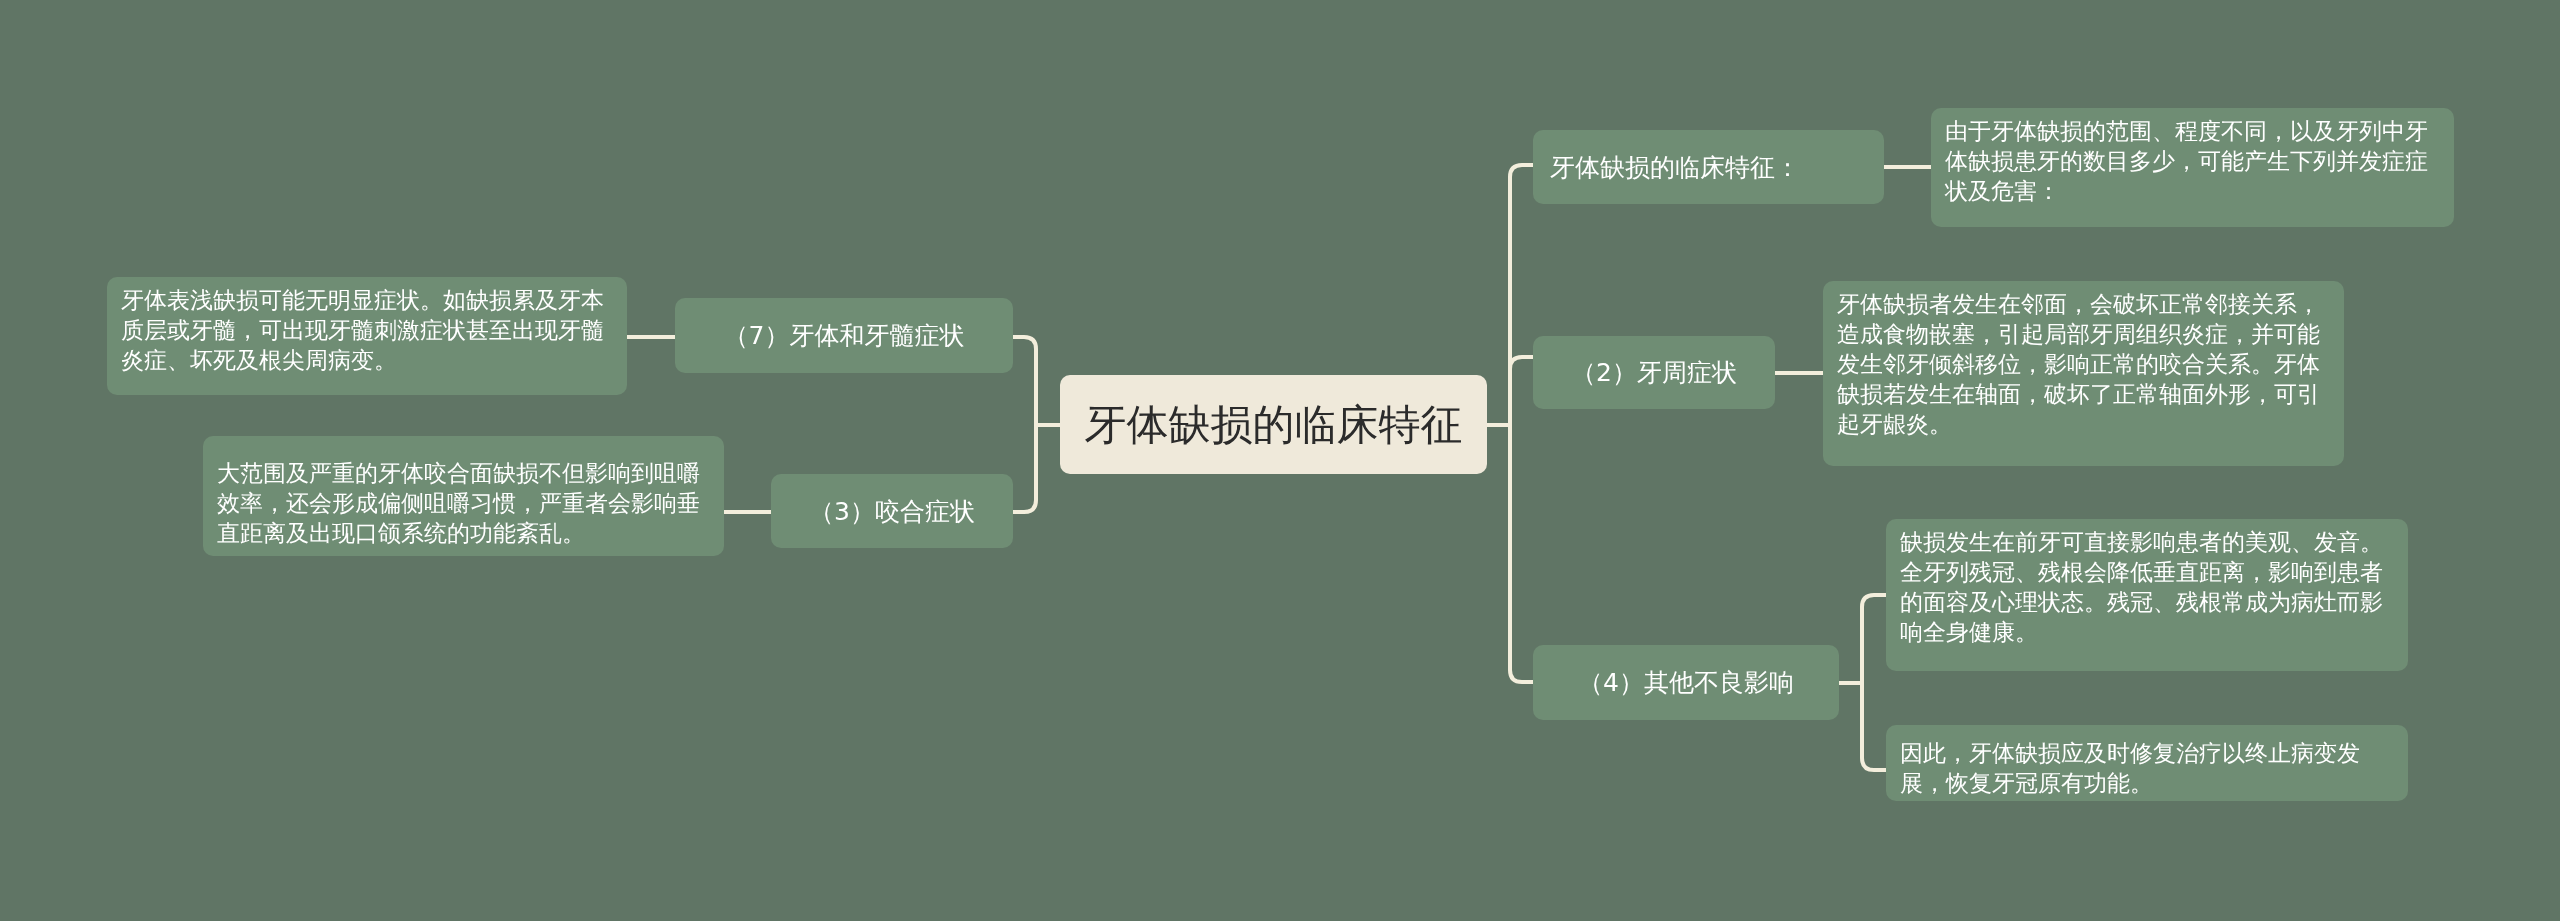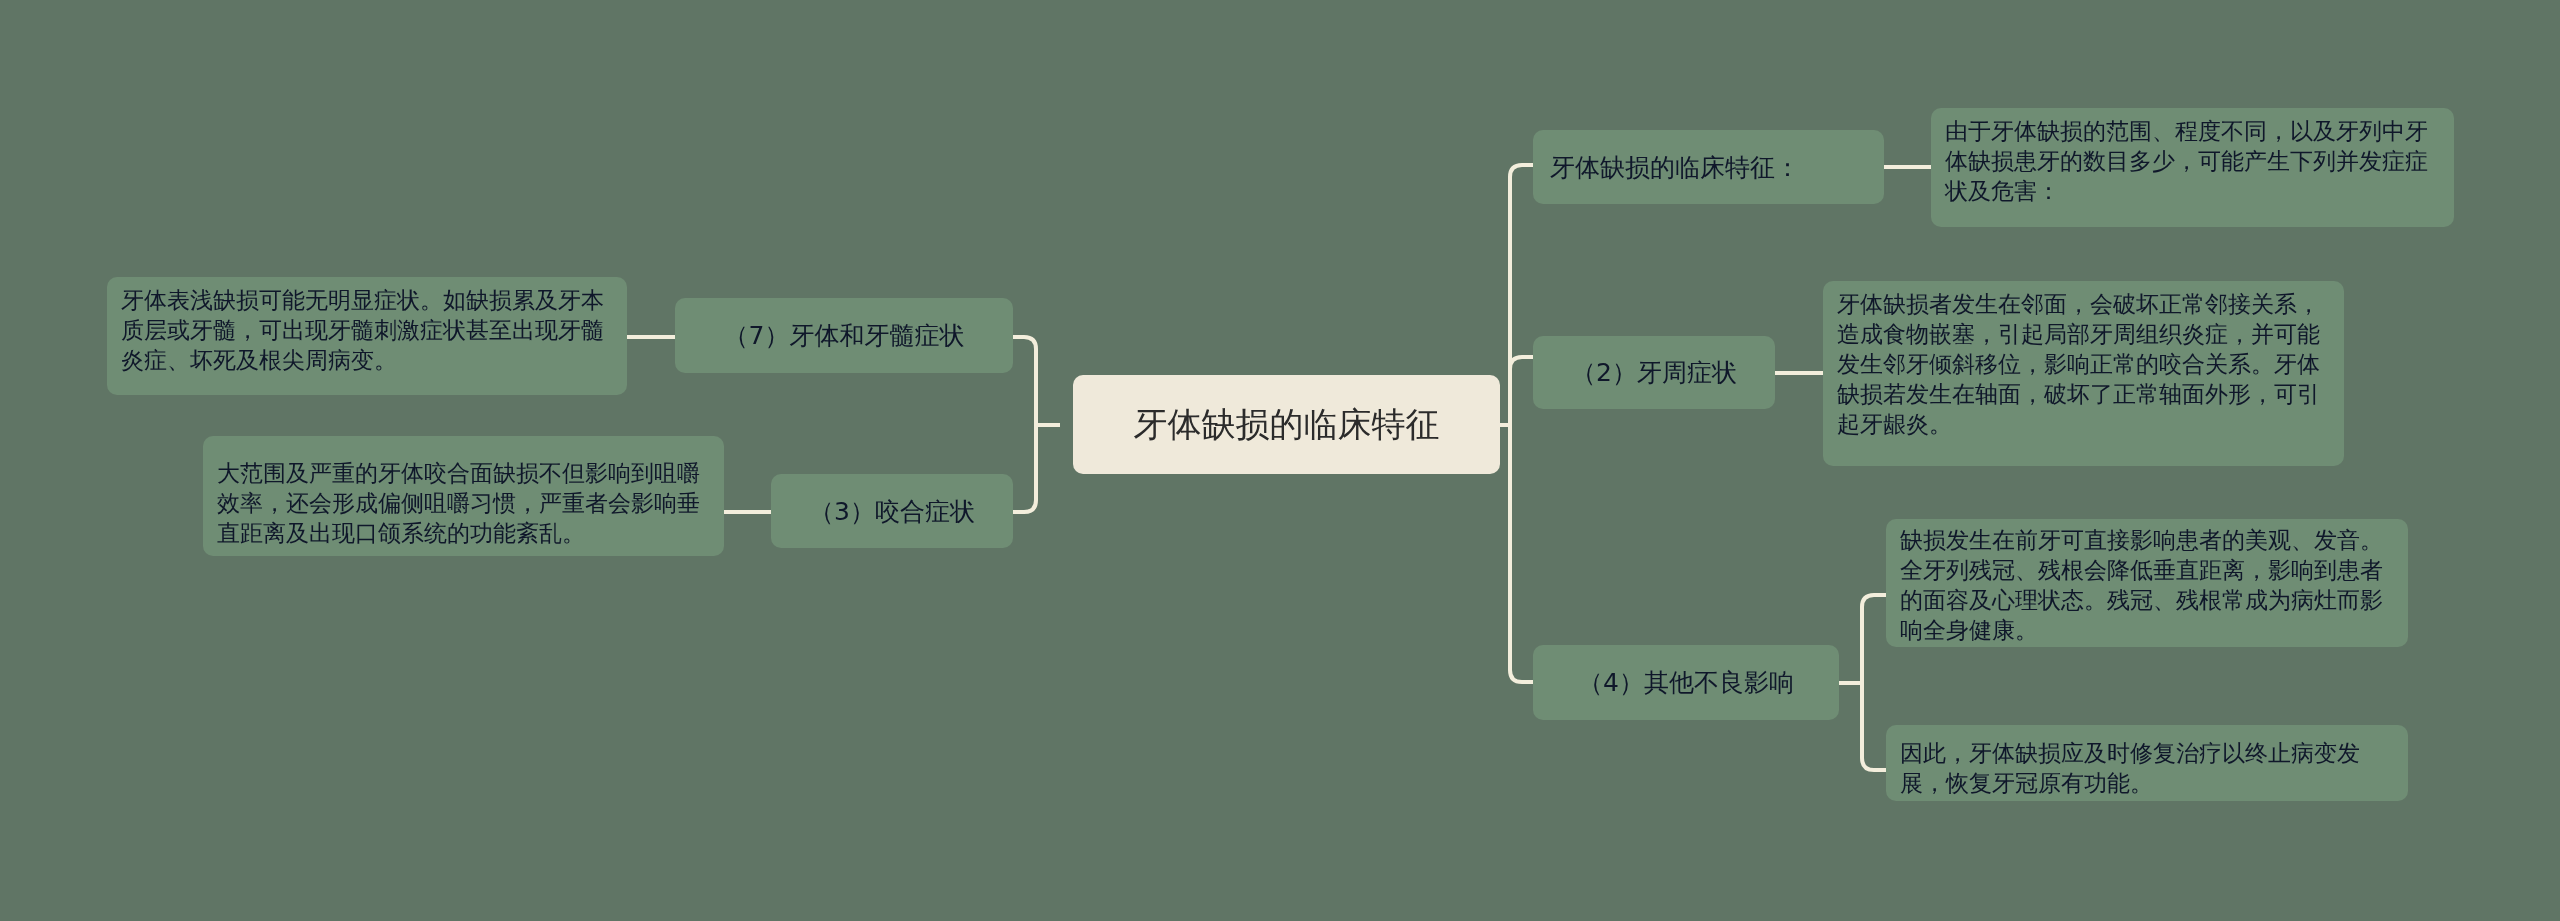--- a/index.html
+++ b/index.html
@@ -3,34 +3,33 @@
 <meta charset="utf-8">
 <style>
   html, body { margin:0; padding:0; }
   body {
     width:2560px; height:921px; position:relative; overflow:hidden;
     background:#607565;
     font-family:"DejaVu Sans","Liberation Sans",sans-serif;
   }
   .node {
     position:absolute; box-sizing:border-box;
-    background:#6f8d74; color:#0f172a; border-radius:10px;
+    background:#6f8d74; color:#ffffff; border-radius:10px;
     display:flex; align-items:center;
   }
   .topic { font-size:25px; justify-content:center; white-space:nowrap; }
   .detail {
     font-size:23px; line-height:30px; padding:8px 14px;
     align-items:flex-start; word-break:break-all;
   }
   .root {
     position:absolute; box-sizing:border-box;
     background:#efe9da; color:#2b2b2b; border-radius:10px;
-    font-size:34px; display:flex; align-items:center; justify-content:center;
+    font-size:42px; display:flex; align-items:center; justify-content:center;
     white-space:nowrap;
-    margin-left:13px;
   }
   svg.conn { position:absolute; left:0; top:0; }
 </style>
 </head>
 <body>
 
 <svg class="conn" width="2560" height="921">
   <g fill="none" stroke="#f3eedc" stroke-width="4">
 
     <path d="M1487 425 H1510"></path>
@@ -66,21 +65,21 @@
 <div class="node topic" style="left:1533px; top:336px; width:242px; height:73px;">
   <span>（2）牙周症状</span>
 </div>
 <div class="node detail" style="left:1823px; top:281px; width:521px; height:185px;">
   <span>牙体缺损者发生在邻面，会破坏正常邻接关系，造成食物嵌塞，引起局部牙周组织炎症，并可能发生邻牙倾斜移位，影响正常的咬合关系。牙体缺损若发生在轴面，破坏了正常轴面外形，可引起牙龈炎。</span>
 </div>
 
 <div class="node topic" style="left:1533px; top:645px; width:306px; height:75px;">
   <span>（4）其他不良影响</span>
 </div>
-<div class="node detail" style="left:1886px; top:519px; width:522px; height:128px;font-family:Liberation Mono, monospace;">
+<div class="node detail" style="left:1886px; top:519px; width:522px; height:152px;">
   <span>缺损发生在前牙可直接影响患者的美观、发音。全牙列残冠、残根会降低垂直距离，影响到患者的面容及心理状态。残冠、残根常成为病灶而影响全身健康。</span>
 </div>
 <div class="node detail" style="left:1886px; top:725px; width:522px; height:76px; padding-top:13px;">
   <span>因此，牙体缺损应及时修复治疗以终止病变发展，恢复牙冠原有功能。</span>
 </div>
 
 <div class="node topic" style="left:675px; top:298px; width:338px; height:75px;">
   <span>（7）牙体和牙髓症状</span>
 </div>
 <div class="node detail" style="left:107px; top:277px; width:520px; height:118px;">

